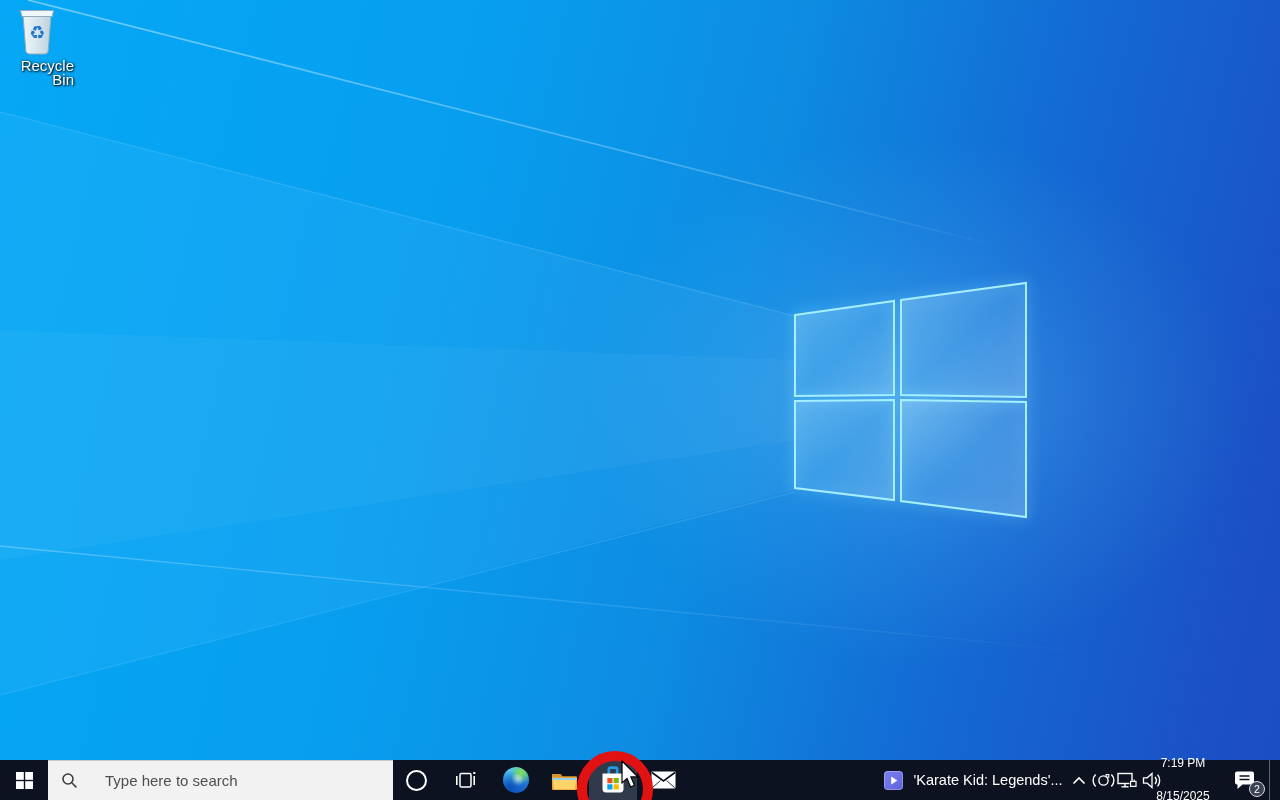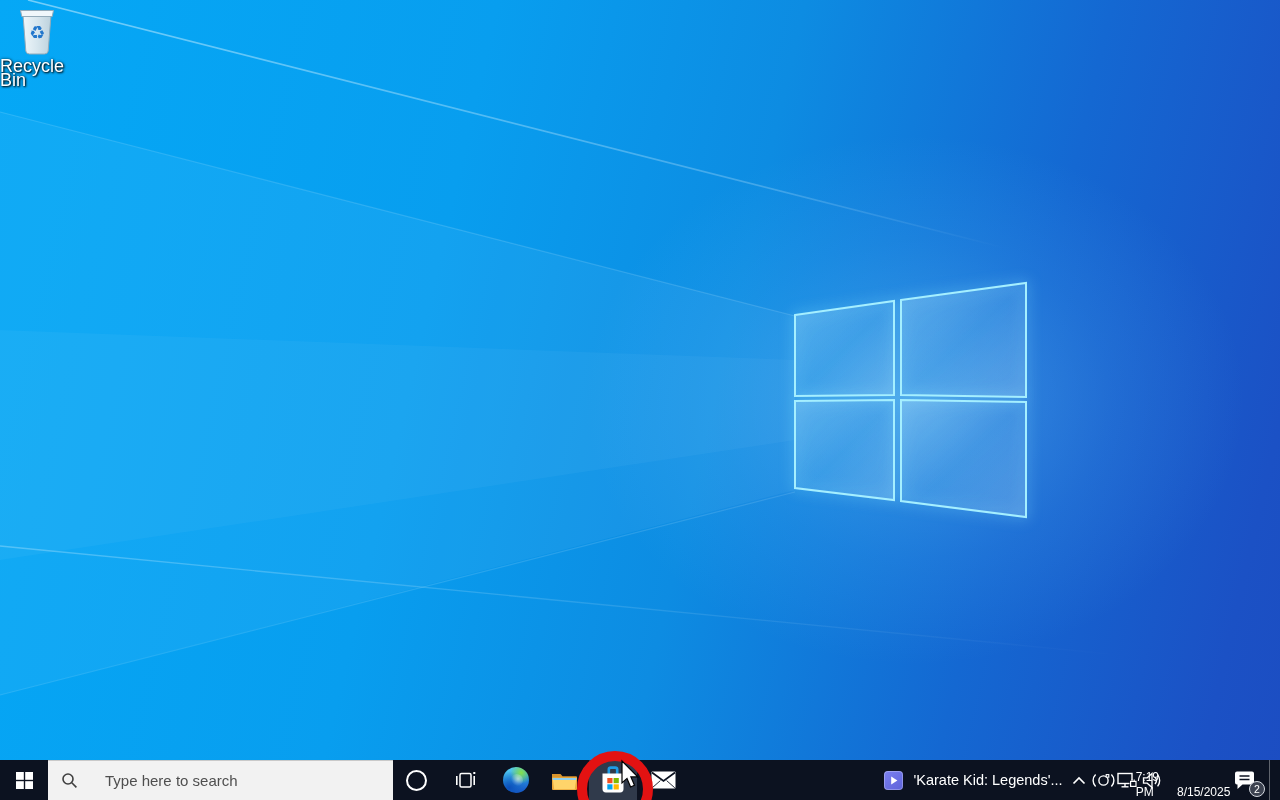--- a/index.html
+++ b/index.html
@@ -13,21 +13,21 @@
     position:absolute;inset:0;
     background:linear-gradient(103deg,#05a8f6 0%,#089eef 34%,#0d8ce2 55%,#1468d2 76%,#1b51c5 94%,#1c4dc2 100%);
   }
   #wallpaper-svg{position:absolute;inset:0;}
   
   .dicon{
     position:absolute;width:74px;display:flex;flex-direction:column;align-items:center;
     gap:3px;cursor:default;
   }
   .dicon .dlabel{
-    color:#fff;font-size:18px;text-align:left;line-height:14px;
+    color:#fff;font-size:15px;text-align:right;line-height:14px;
     text-shadow:1px 1px 2px rgba(0,0,0,.95),0 0 3px rgba(0,0,0,.7);
   }
   #icon-recycle{left:0px;top:6px;}
   #icon-edge{left:0px;top:104px;}
   .edge-logo{
     border-radius:50%;
     background:
       radial-gradient(circle at 70% 22%, #84e14b 0%, rgba(132,225,75,0) 40%),
       radial-gradient(circle at 24% 80%, #0b4fba 0%, rgba(11,79,186,0) 58%),
       linear-gradient(160deg,#58d0f3 8%,#2b9de2 48%,#1a60cc 85%);
@@ -60,21 +60,21 @@
   #tb-search input::placeholder{color:#4f4f4f;opacity:1;}
   #tb-store{background:rgba(165,190,215,.24);}
   #tb-media{justify-content:center;gap:10px;padding-left:9px;box-sizing:border-box;}
   #tb-media .media-title{color:#fff;font-size:14.5px;white-space:nowrap;}
   .media-tile{
     width:19px;height:19px;border-radius:4px;flex:0 0 auto;
     background:linear-gradient(140deg,#7c81f0 0%,#5d62d9 100%);
     box-shadow:inset 0 0 0 1px rgba(255,255,255,.28);
     display:flex;align-items:center;justify-content:center;
   }
-  #tb-clock{flex-direction:row;align-items:flex-end;justify-content:center;
+  #tb-clock{flex-direction:column;justify-content:center;
     color:#fff;font-size:12px;line-height:15px;padding-right:2px;box-sizing:border-box;gap:18px;}
   .cortana-ring{width:17px;height:17px;border:2.2px solid #fff;border-radius:50%;}
   .badge{
     position:absolute;right:3px;bottom:3px;width:16px;height:16px;border-radius:50%;
     background:#3c4250;border:1px solid #d5d9e0;color:#fff;font-size:10.5px;
     display:flex;align-items:center;justify-content:center;box-sizing:border-box;
   }
   #tb-divider{position:absolute;left:1269px;top:0;width:1px;height:40px;background:rgba(255,255,255,.35);}
   #tb-showdesktop{left:1270px;width:10px;}
   

